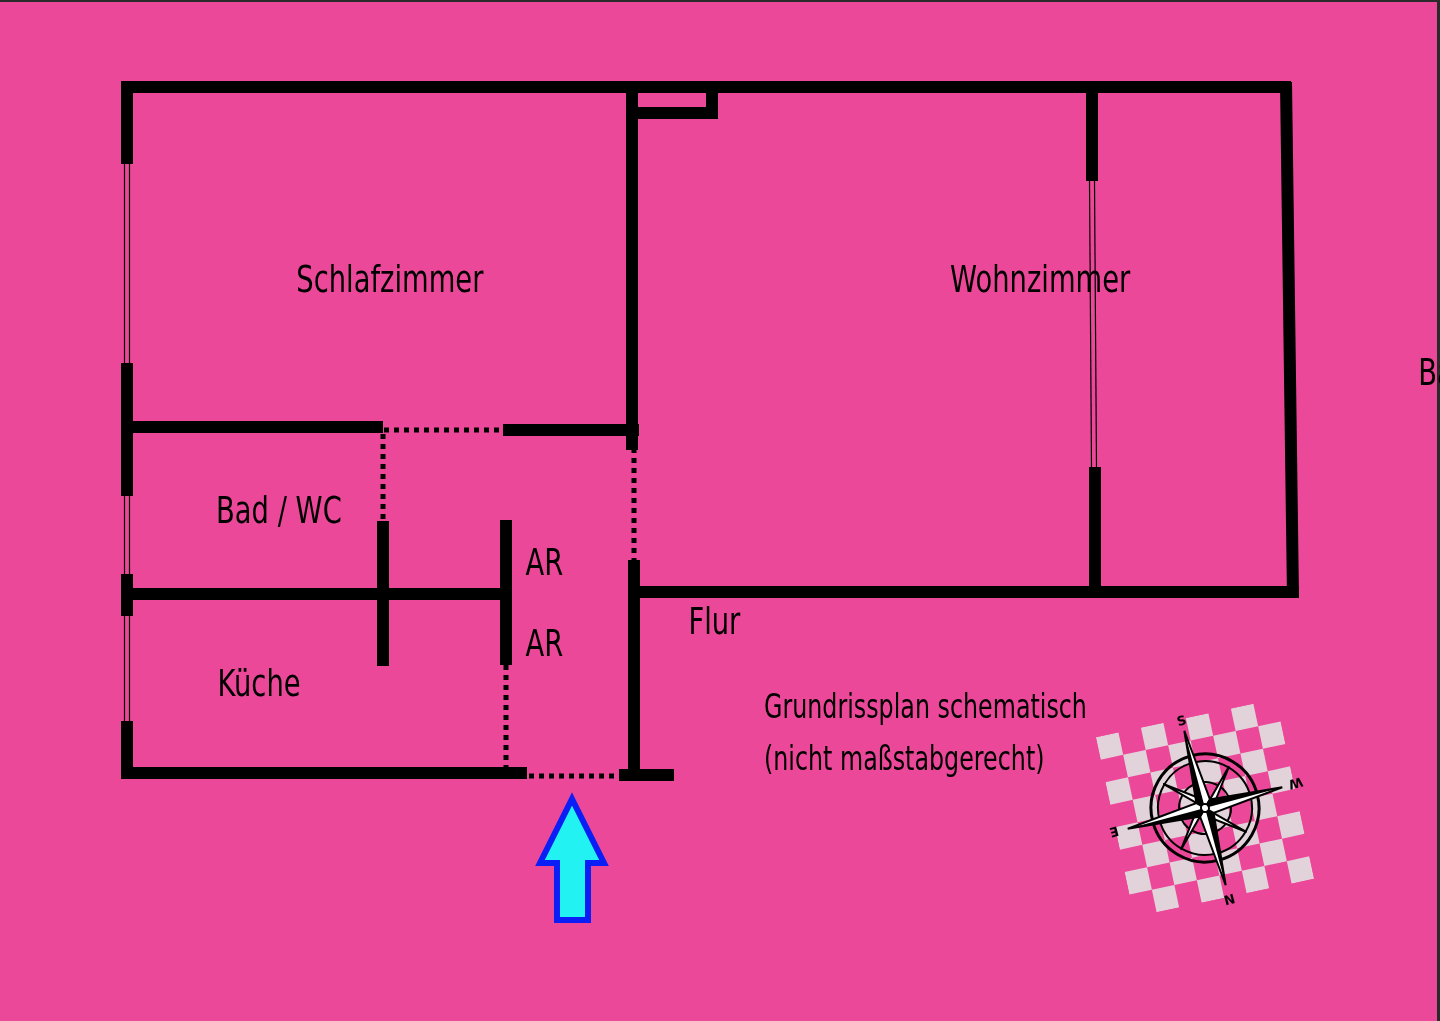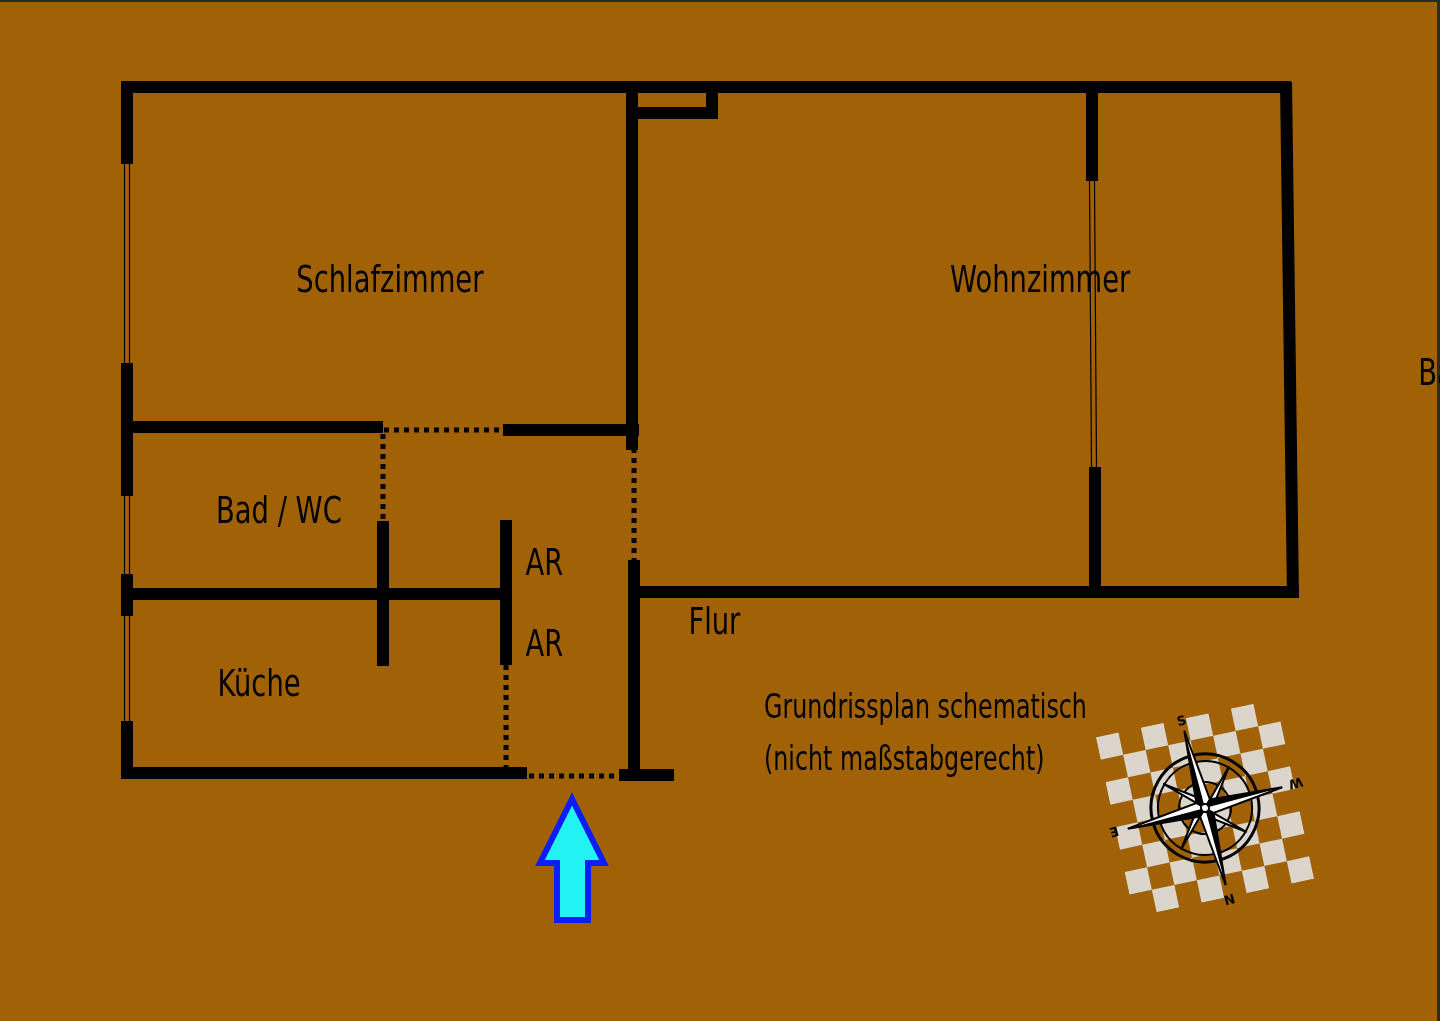--- a/index.html
+++ b/index.html
@@ -2,21 +2,21 @@
 <html><head>
   <meta charset="utf-8">
   <style>
     html, body { margin: 0; padding: 0; background: #ffffff; }
     body { width: 1440px; height: 1021px; overflow: hidden; position: relative; }
     .frame {
       position: absolute; left: 0; top: 0; width: 1440px; height: 1021px;
       box-sizing: border-box;
       border-top: 2px solid #2a2a2a;
       border-right: 3px solid #2a2a2a;
-      background: #a16207;
+      background: #ec4899;
     }
     svg { position: absolute; left: 0; top: 0; }
     .room-label {
       font-family: "DejaVu Sans", sans-serif;
       font-size: 38px;
       fill: #000;
       transform-box: fill-box;
     }
     .note-text {
       font-family: "DejaVu Sans", sans-serif;

